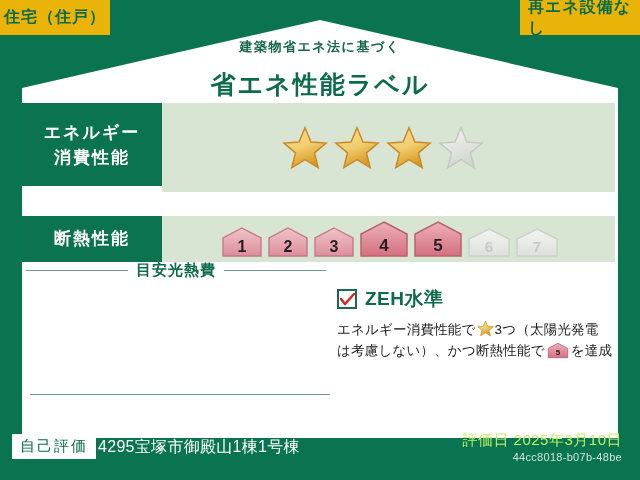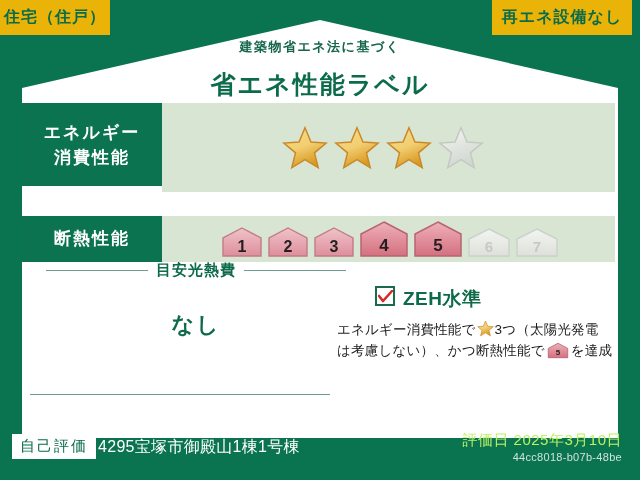--- a/index.html
+++ b/index.html
@@ -15,21 +15,21 @@
   }
 
   
   .corner-badge{
     position:absolute;top:0;background:#eab308;
     display:flex;align-items:center;justify-content:center;
     color:#0a6b4b;font-weight:bold;letter-spacing:1px;
     font-size:16px;height:35px;z-index:6;
   }
   #badge-left{left:0;width:110px;}
-  #badge-right{right:8px;width:140px;}
+  #badge-right{right:0;width:112px;padding-left:8px;}
 
   
   .roof{
     position:absolute;left:0;top:0;width:640px;height:480px;z-index:2;
     pointer-events:none;
   }
 
   
   .title-wrap{
     position:absolute;left:0;top:38px;width:640px;text-align:center;z-index:5;
@@ -65,37 +65,37 @@
   .star{width:46px;height:46px;display:block;}
 
   
   #row-insul{top:120px;}
   #row-insul .row-label{width:140px;height:46px;font-size:17px;line-height:46px;}
   #row-insul .row-body{width:453px;height:46px;}
   .houses{display:flex;align-items:flex-end;margin-left:58px;gap:2px;}
   .house{display:block;}
 
   
-  #cost-block{position:absolute;left:24px;top:165px;width:300px;}
+  #cost-block{position:absolute;left:4px;top:165px;width:300px;}
   .cost-head{
     display:flex;align-items:center;justify-content:center;gap:8px;
     color:#0d6b4a;font-weight:bold;font-size:15px;letter-spacing:1px;
   }
   .cost-head .rule{flex:1;height:1px;background:#6f9b8a;}
   .cost-value{
     text-align:center;color:#0d6b4a;font-size:22px;font-weight:bold;
     margin-top:30px;letter-spacing:2px;
   }
   #cost-underline{
     position:absolute;left:8px;top:298px;width:300px;height:1px;background:#6f9b8a;
   }
 
   
   #zeh-block{position:absolute;left:315px;top:190px;width:285px;}
-  .zeh-head{display:flex;gap:8px;margin-left:38px;}
+  .zeh-head{display:flex;align-items:center;gap:8px;}
   .zeh-check{
     width:20px;height:20px;border:2px solid #1a6b4c;background:#fff;
     display:flex;align-items:center;justify-content:center;box-sizing:border-box;
   }
   .zeh-title{color:#0d6b4a;font-size:19px;font-weight:bold;letter-spacing:.5px;}
   .zeh-desc{
     margin-top:7px;color:#1b1b1b;font-size:13.5px;line-height:21px;
     letter-spacing:.2px;
   }
   .inline-star{vertical-align:-3px;margin:0 1px;}
@@ -244,21 +244,20 @@
         </div>
       </div>
     </div>
 
     <div id="cost-block">
       <div class="cost-head">
         <span class="rule"></span>
         <span>目安光熱費</span>
         <span class="rule"></span>
       </div>
-      <div class="cost-value">なし</div>
     </div>
     <div id="cost-underline"></div>
 
     <div id="zeh-block">
       <div class="zeh-head">
         <span class="zeh-check">
           <svg width="15" height="13" viewBox="0 0 15 13">
             <polyline points="1,6 5,11 14,1" fill="none" stroke="#d32a2a" stroke-width="2.6" stroke-linecap="round" stroke-linejoin="round"></polyline>
           </svg>
         </span>

